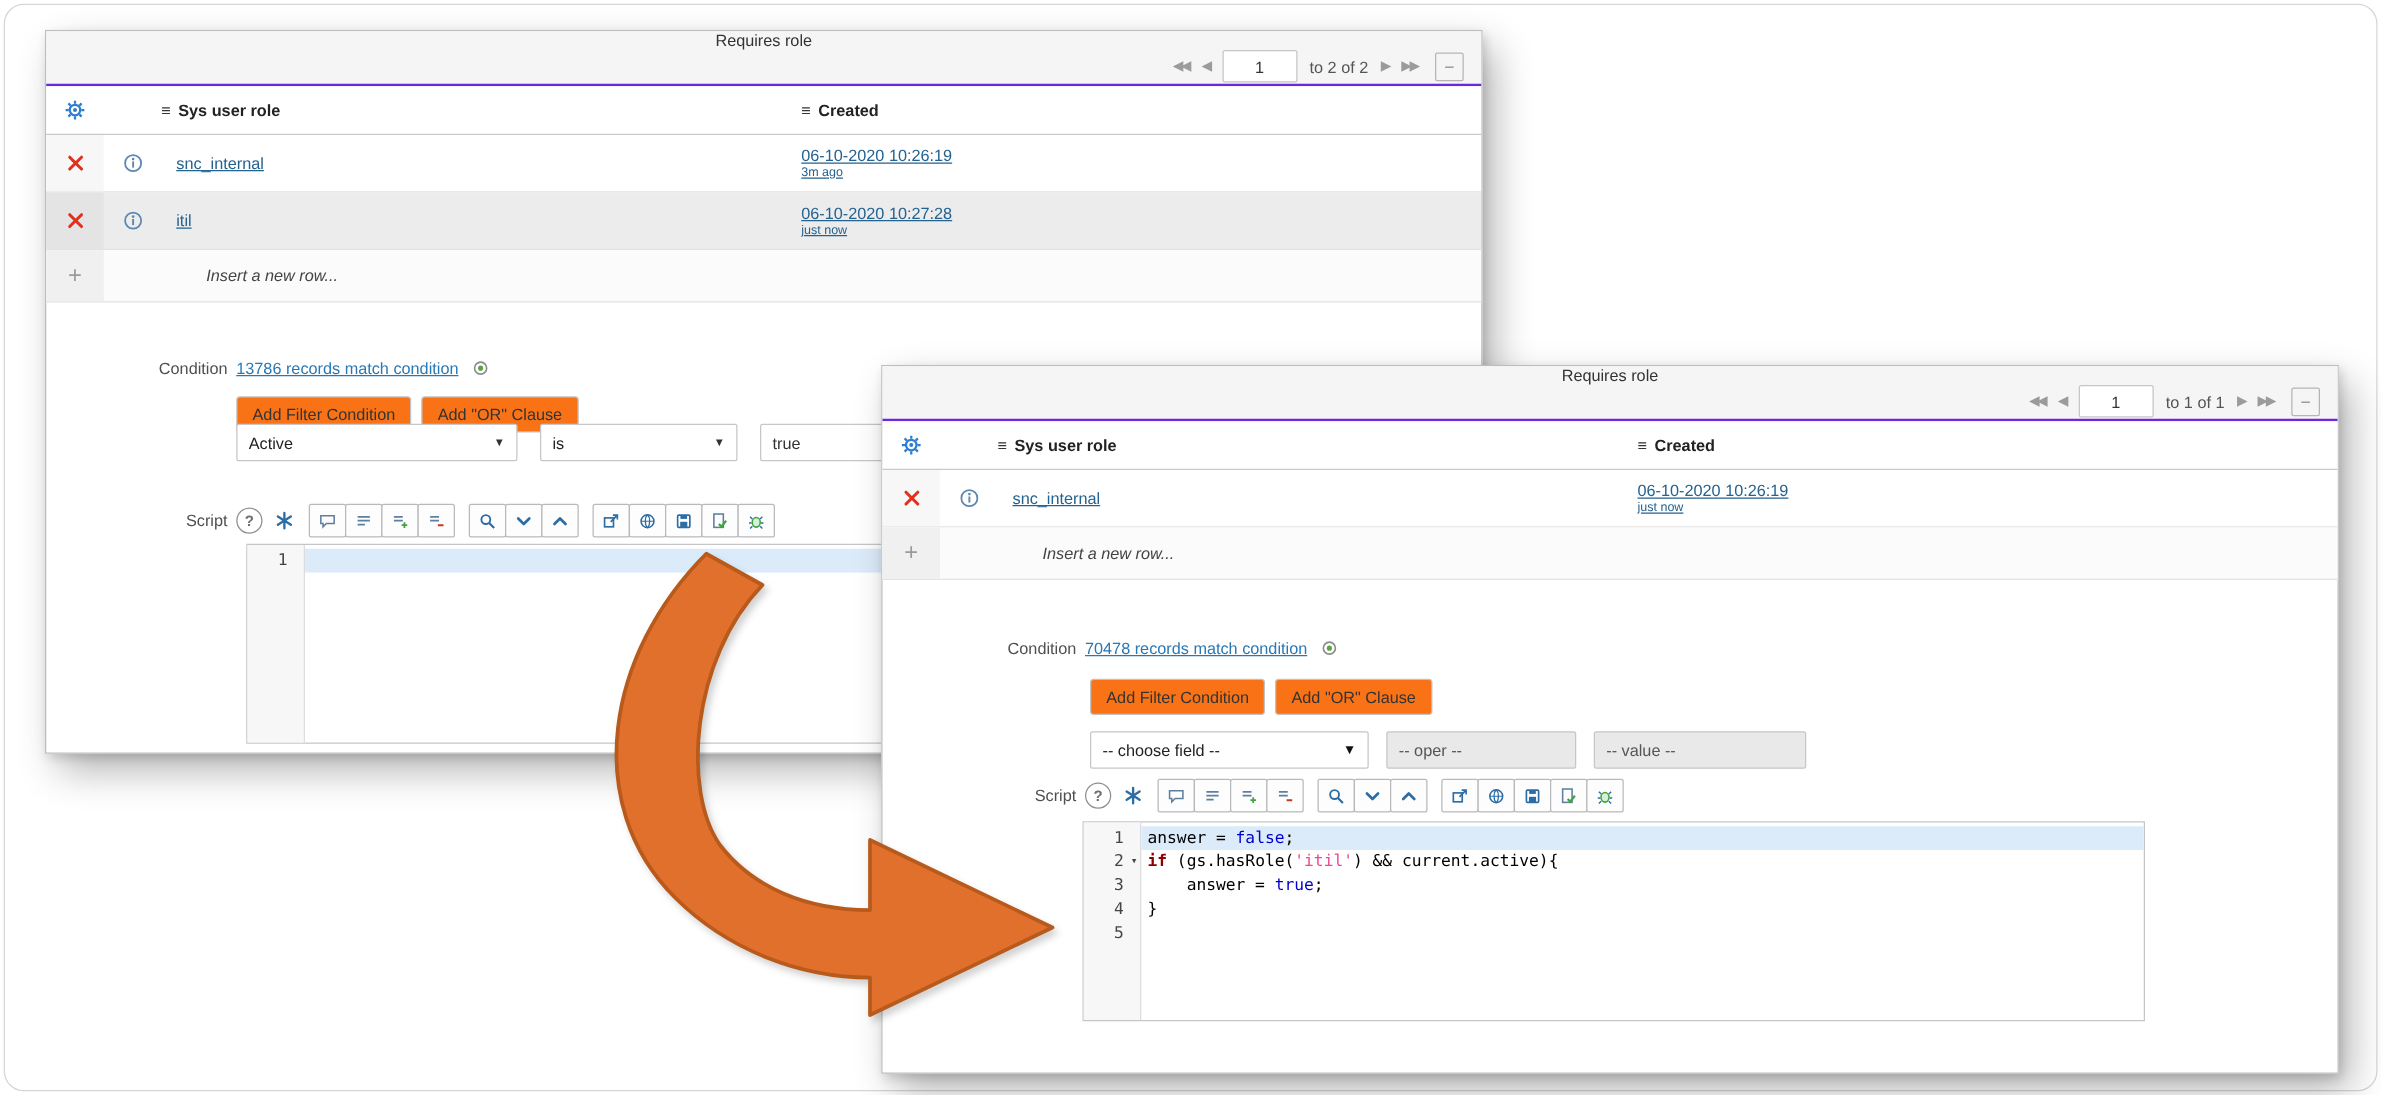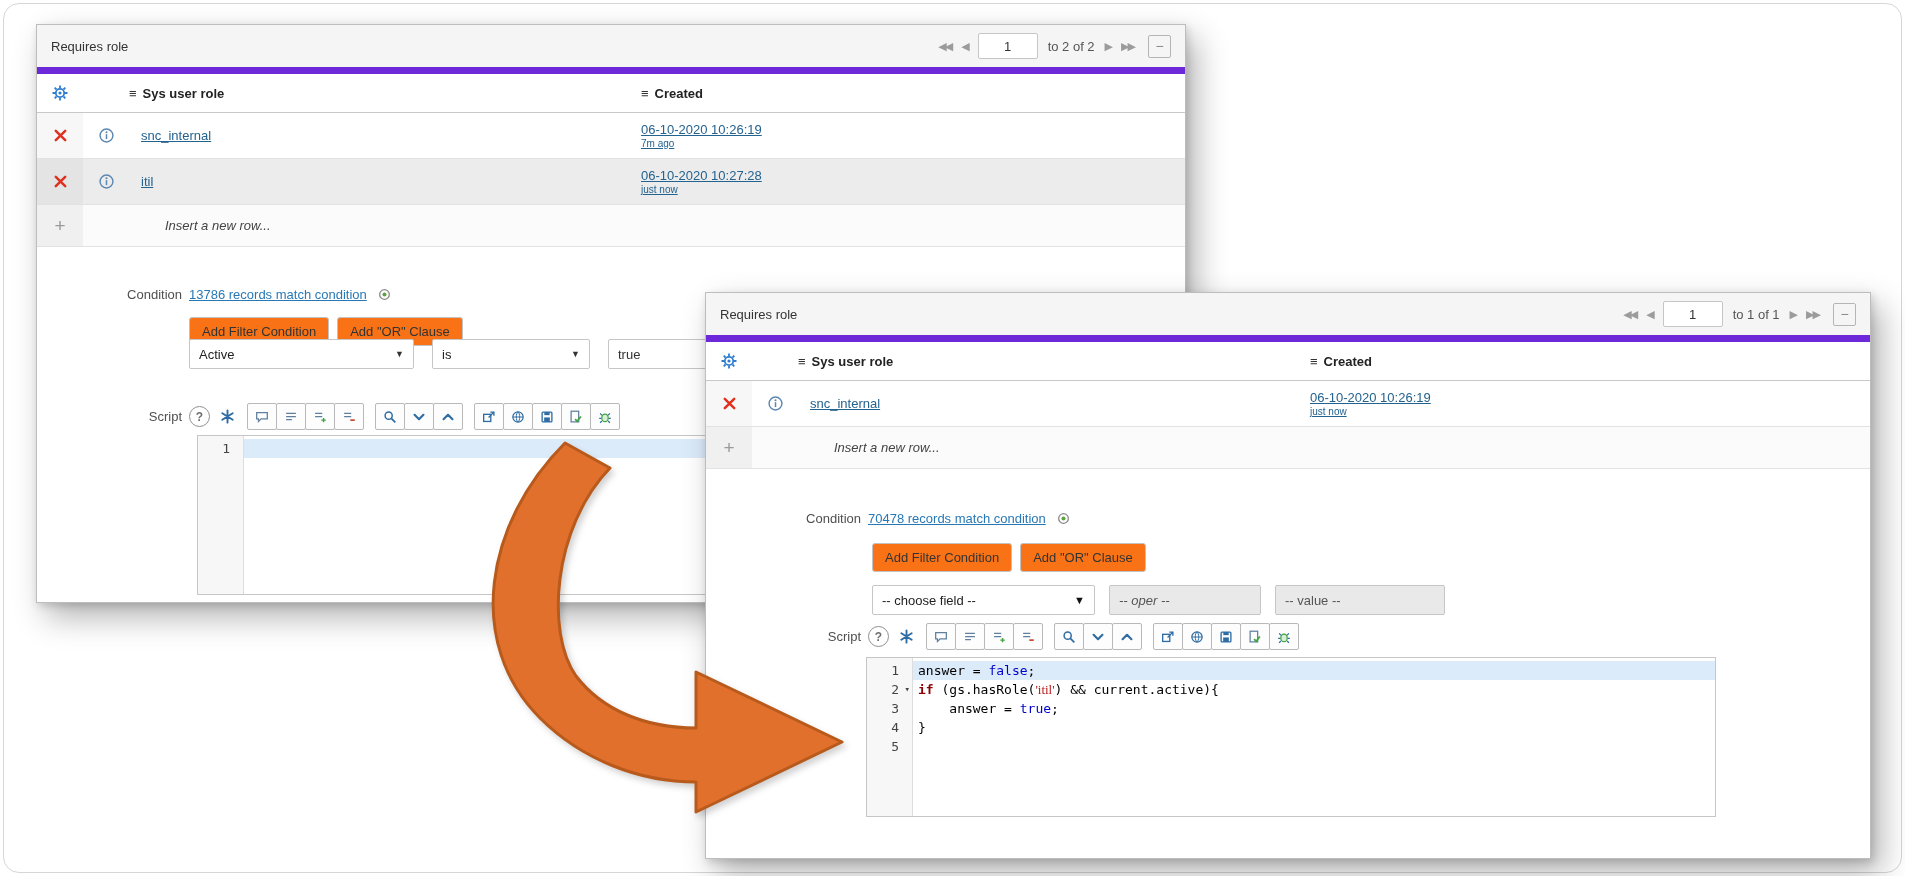--- a/index.html
+++ b/index.html
@@ -2,22 +2,22 @@
 <html><head>
 <meta charset="utf-8">
 <style>
   html,body{margin:0;padding:0;}
   body{width:1905px;height:876px;position:relative;overflow:hidden;background:#ffffff;
        font-family:"Liberation Sans",sans-serif;font-size:13px;color:#333;}
   .frame{position:absolute;inset:3px;border:1px solid #d6d6d6;border-radius:16px;z-index:1;pointer-events:none;}
 
   .panel{position:absolute;background:#fff;border:1px solid #bdbdbd;
          box-shadow:10px 14px 30px rgba(0,0,0,.30),2px 3px 8px rgba(0,0,0,.15);}
-  .panel-header{height:42px;background:#f5f5f5;border-bottom:7px solid #6d28d9;
-                display:flex;align-items:center;padding:0 14px;}
+  .panel-header{height:42px;background:#f5f5f5;border-bottom:2px solid #6d28d9;
+                display:flex;align-items:center;padding:0 14px;flex-direction:column;}
   .panel-title{font-size:13px;color:#333;}
   .pager{margin-left:auto;display:flex;align-items:center;gap:8px;}
   .pg-btn{color:#9b9b9b;font-size:11px;cursor:pointer;user-select:none;line-height:1;}
   .pg-btn.dbl{letter-spacing:-2px;padding-right:2px;}
   .pg-input{width:60px;height:26px;border:1px solid #c6c6c6;border-radius:2px;text-align:center;
             font-size:13px;color:#333;font-family:inherit;box-sizing:border-box;}
   .pg-range{color:#555;font-size:13px;margin:0 2px;white-space:nowrap;}
   .collapse-btn{width:21px;height:21px;border:1px solid #b5b5b5;border-radius:2px;color:#8a8a8a;
                 display:flex;align-items:center;justify-content:center;font-size:14px;margin-left:4px;cursor:pointer;}
 
@@ -68,21 +68,21 @@
                font-family:"DejaVu Sans Mono",monospace;font-size:13px;cursor:text;}
   .gutter{width:46px;background:#f7f7f7;border-right:1px solid #dddddd;color:#444;text-align:right;
           padding-top:3px;box-sizing:border-box;flex:none;}
   .ln{height:19px;line-height:19px;padding-right:13px;position:relative;}
   .fold{position:absolute;right:2px;top:0;font-size:9px;color:#444;line-height:19px;cursor:pointer;}
   .code-pane{flex:1;padding-top:3px;overflow:hidden;}
   .cl{height:19px;line-height:19px;padding-left:5px;white-space:pre;color:#000;}
   .cl.active{background:#dcebfa;}
   .tok-kw{color:#8b0000;font-weight:bold;}
   .tok-var{color:#000000;font-weight:normal;}
-  .tok-str{color:#b91c1c;font-family:Liberation Serif, serif;}
+  .tok-str{color:#ec4899;}
   .tok-atom{color:#0000cc;}
 
   .red-x{display:flex;}
   .cond-gear{margin-left:4px;display:flex;cursor:pointer;}
 </style>
 </head>
 <body>
 
 <div class="frame"></div>
 
@@ -134,21 +134,21 @@
           <circle cx="9" cy="9" r="6.8" fill="none" stroke="#5b87b0" stroke-width="1.5"></circle>
           <circle cx="9" cy="5.6" r="1.1" fill="#5b87b0"></circle>
           <rect x="8.2" y="7.6" width="1.6" height="5.2" fill="#5b87b0"></rect>
         </svg>
       </div>
       <div class="cell-role">
         <span class="role-link">snc_internal</span>
       </div>
       <div class="cell-created">
         <span class="created-link">06-10-2020 10:26:19</span>
-        <span class="ago-link">7m ago</span>
+        <span class="ago-link">3m ago</span>
       </div>
     </div>
 
     <div class="grid-row data-row alt">
       <div class="cell-x">
         <svg class="red-x" width="17" height="17" viewBox="0 0 18 18">
           <path d="M4 4 L14 14 M14 4 L4 14" stroke="#e0301e" stroke-width="2.6" stroke-linecap="round"></path>
         </svg>
       </div>
       <div class="cell-info">
@@ -380,21 +380,21 @@
   <div class="flex-row" style="left:166px;top:250px;gap:8px;">
     <button class="btn">Add Filter Condition</button>
     <button class="btn">Add "OR" Clause</button>
   </div>
 
   <div class="flex-row" style="left:166px;top:292px;gap:14px;align-items:center;">
     <div class="sel" style="width:223px;">
       <span>-- choose field --</span>
       <span class="caret big">▼</span>
     </div>
-    <div class="input-box input-dis" style="width:152px;font-style:italic;">
+    <div class="input-box input-dis" style="width:152px;">
       <span>-- oper --</span>
     </div>
     <div class="input-box input-dis" style="width:170px;">
       <span>-- value --</span>
     </div>
   </div>
 
   <div class="flex-row" style="left:70px;top:330px;">
     <span class="left-label" style="margin-right:7px;">Script</span>
     <span class="help-circle">?</span>

